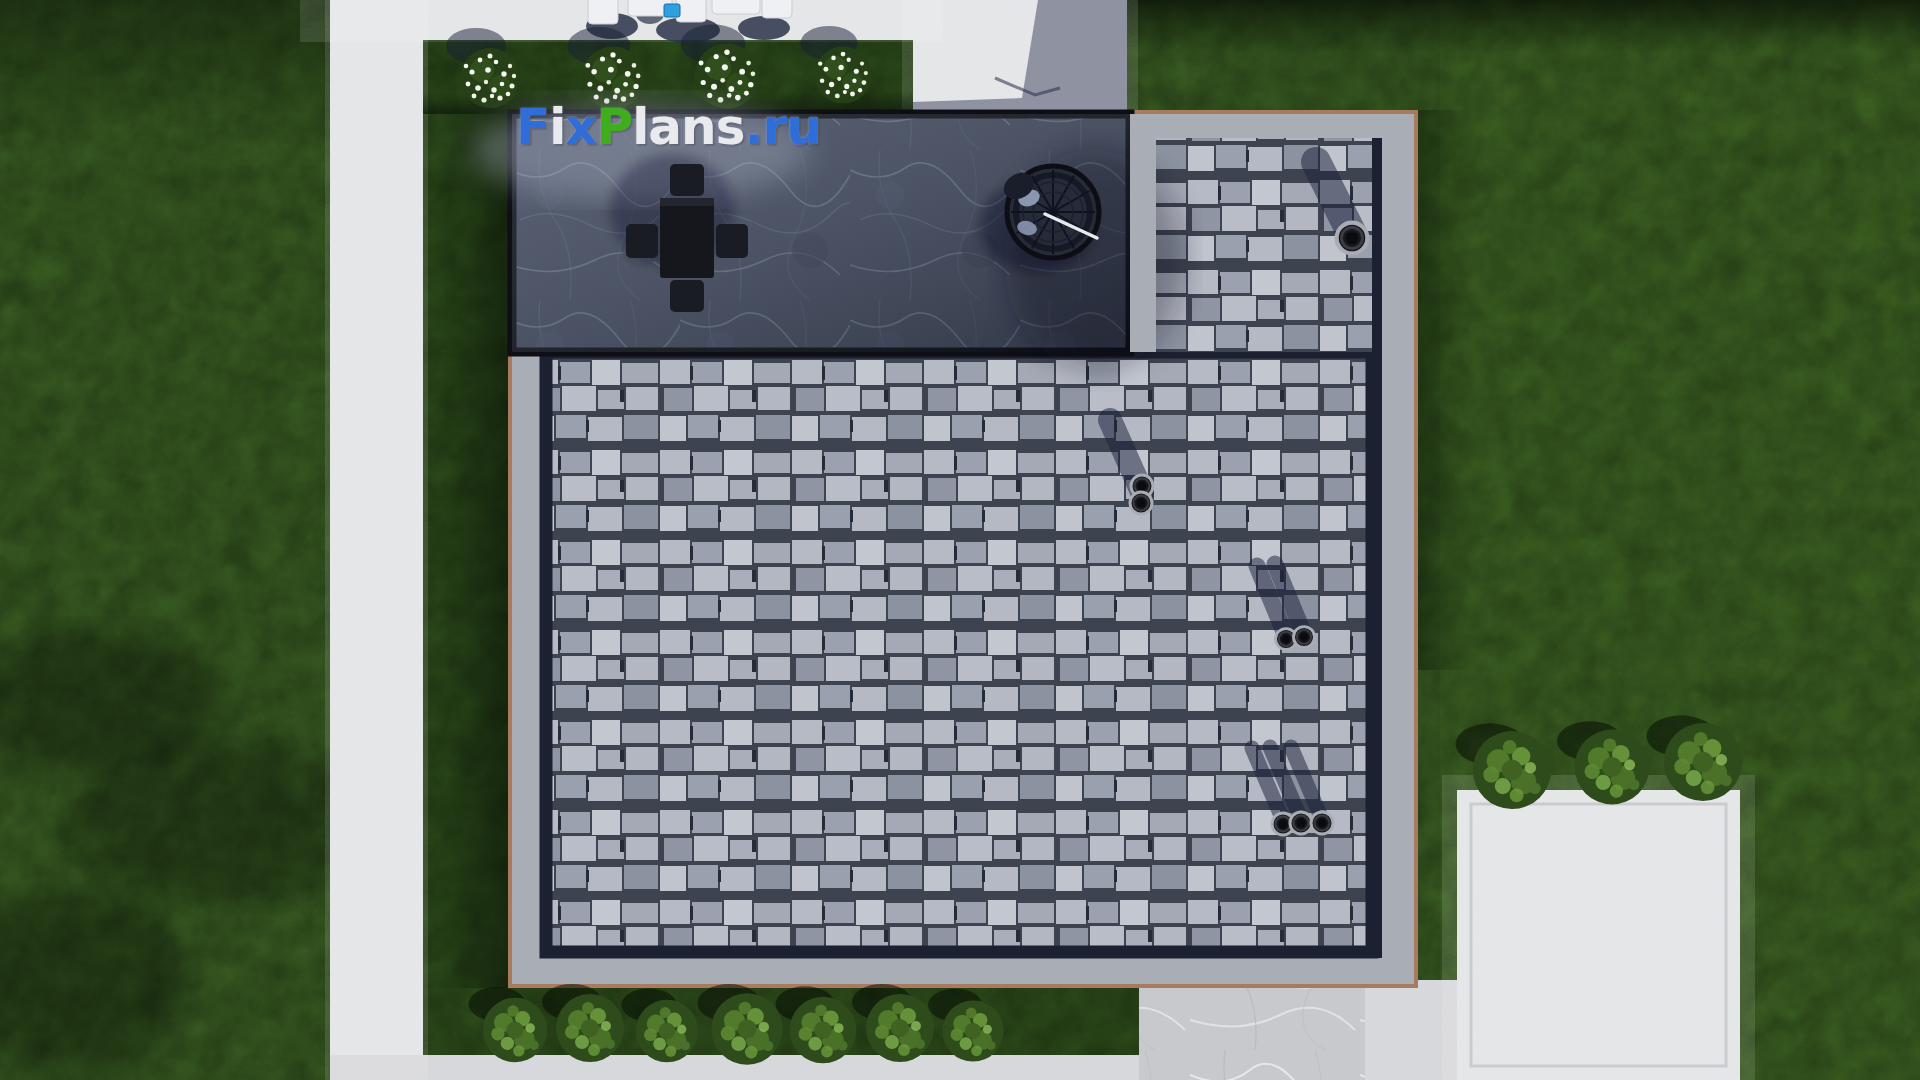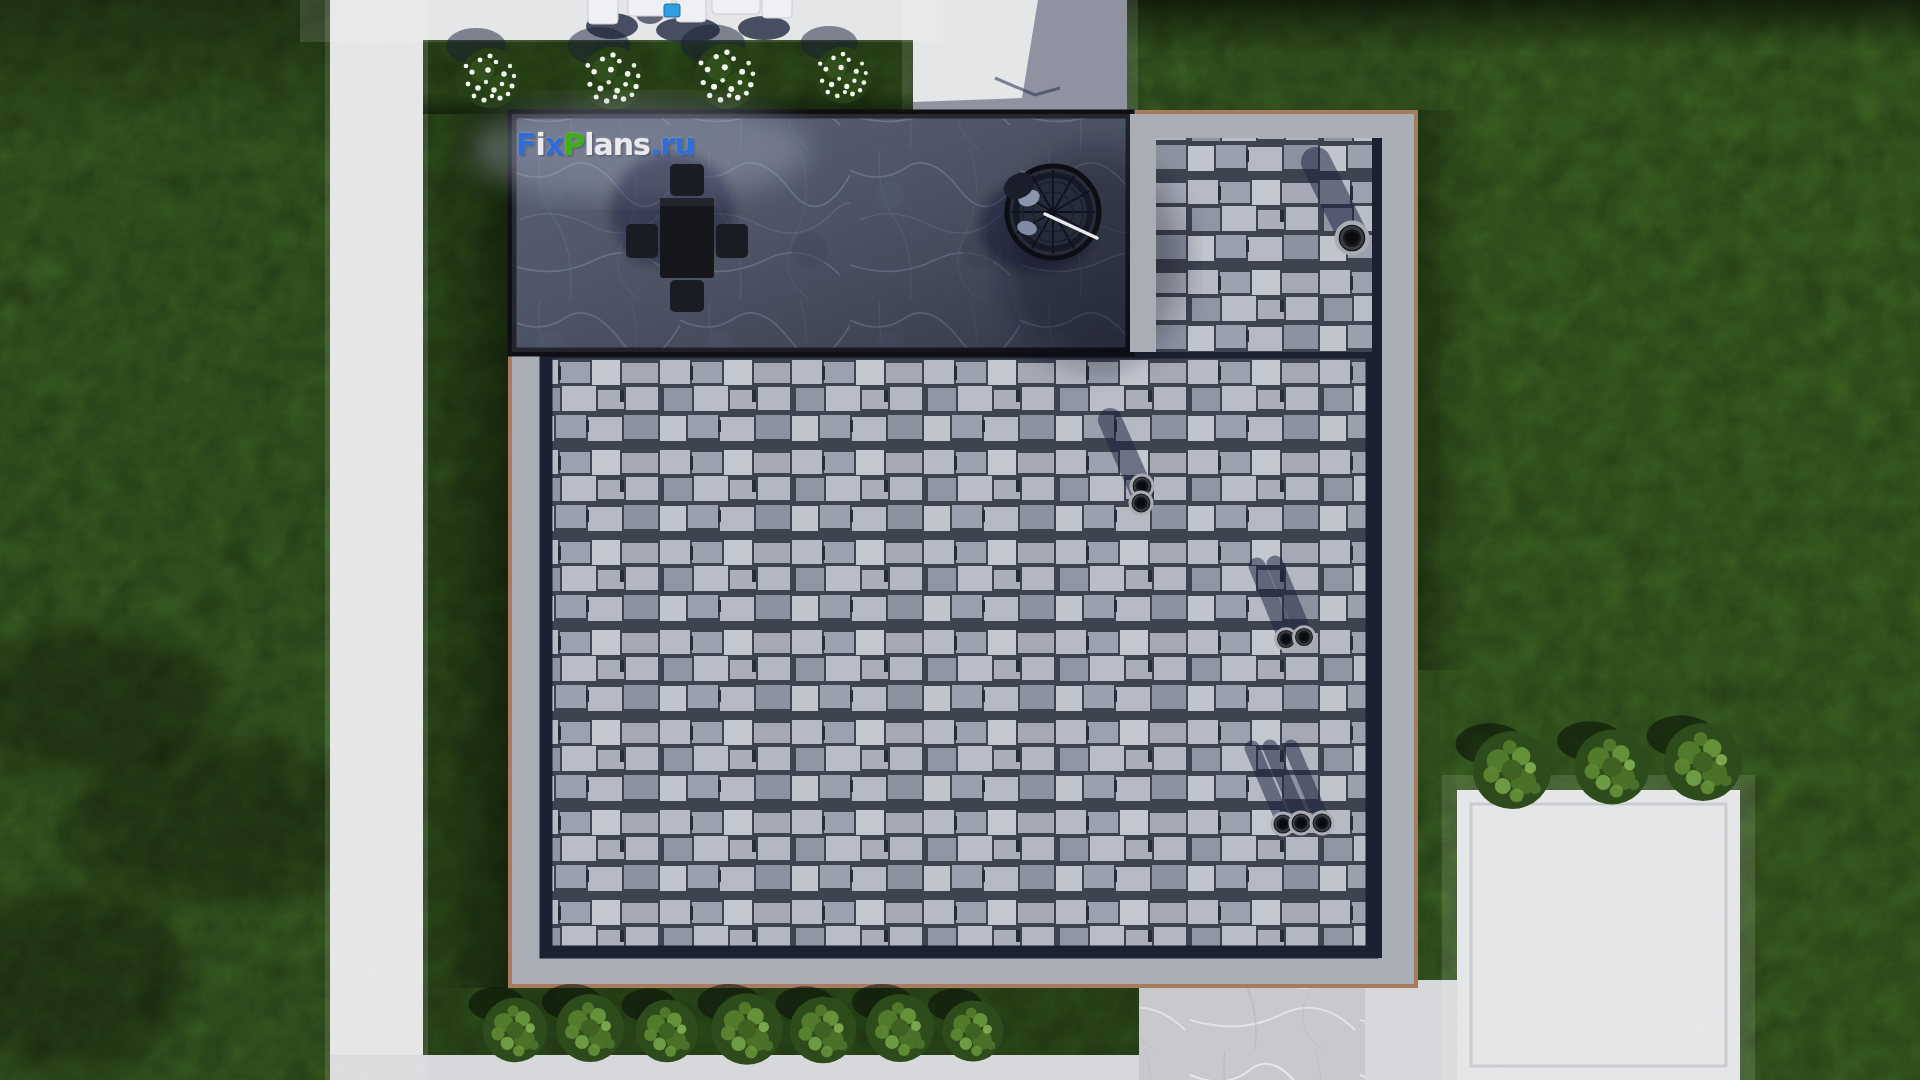--- a/index.html
+++ b/index.html
@@ -1,20 +1,20 @@
 <!DOCTYPE html>
 <html style="--grass: #4f8130; --grass-bright: #548830; --grass-dark: #3f6a26; --grass-strip: #426d27; --concrete: #e2e3e5; --concrete-dim: #d7d8db; --parapet: #a9adb6; --channel: #1b2130; --trim: #a87a5e; --shingle-light: #b6bac4; --shingle-dark: #3e4350; --terrace-marble: #424a5c; --furniture-dark: #15171d; --accent-blue-item: #2e9fe0; --flower-white: #f4f6f0;"><head>
 <meta charset="utf-8">
 <style>
   html,body{margin:0;padding:0;background:#1a1a1a;}
   .stage{position:relative;width:1920px;height:1080px;overflow:hidden;font-family:"DejaVu Sans","Liberation Sans",sans-serif;}
   .stage svg{position:absolute;left:0;top:0;}
   .watermark{
-    position:absolute;left:516px;top:122px;width:320px;height:50px;
-    font-weight:bold;font-size:30px;line-height:46px;letter-spacing:-1px;
+    position:absolute;left:516px;top:104px;width:320px;height:50px;
+    font-weight:bold;font-size:50px;line-height:46px;letter-spacing:-1px;
     text-shadow:0 0 2px rgba(255,255,255,.5), 1px 1px 2px rgba(30,34,52,.65);
     pointer-events:none;user-select:none;white-space:nowrap;
   }
   .fill-grass{fill:var(--grass)}
   .fill-grass-bright{fill:var(--grass-bright)}
   .fill-grass-dark{fill:var(--grass-dark)}
   .fill-grass-strip{fill:var(--grass-strip)}
   .fill-concrete{fill:var(--concrete)}
   .fill-concrete-dim{fill:var(--concrete-dim)}
   .fill-parapet{fill:var(--parapet)}

